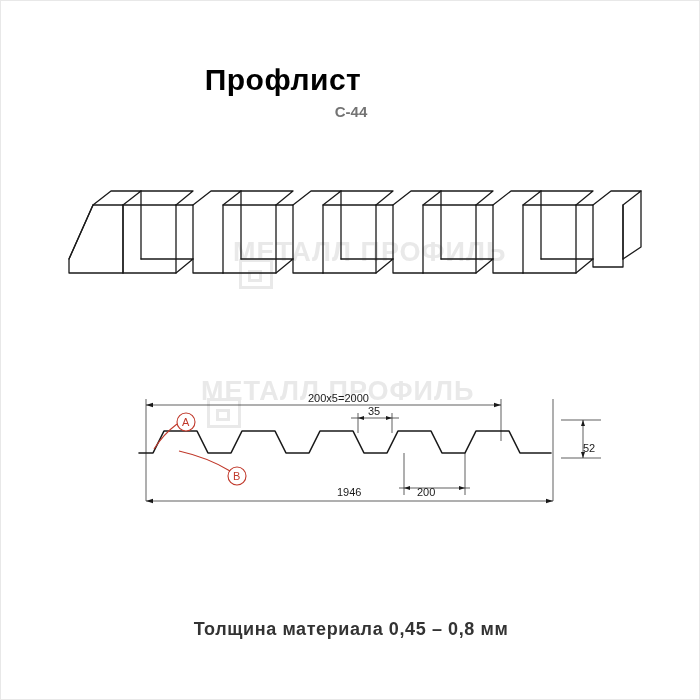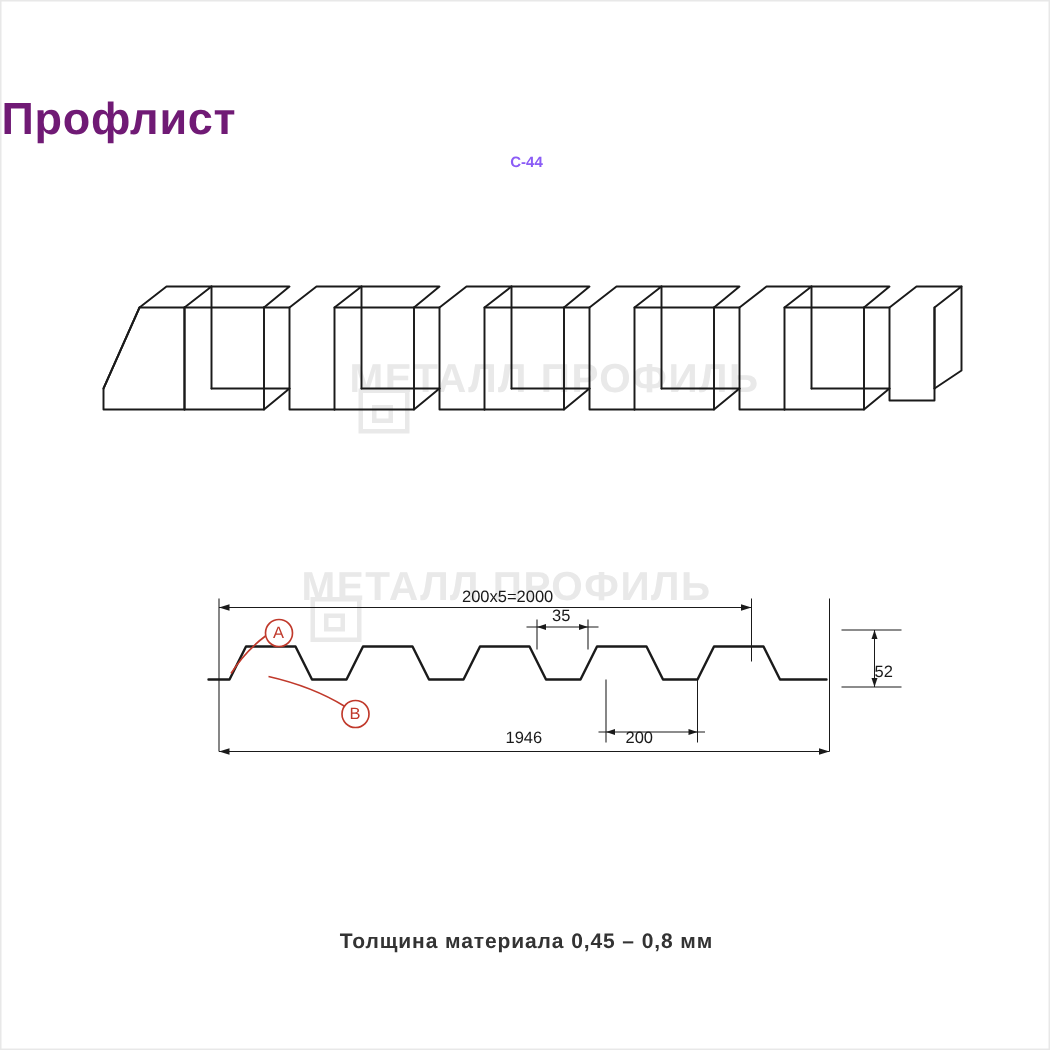--- a/index.html
+++ b/index.html
@@ -21,42 +21,43 @@
     width: 700px;
     height: 700px;
     border: 1px solid #e8e8e8;
     box-sizing: border-box;
   }
   .title {
     position: absolute;
     top: 62px;
     left: 0;
     width: 564px;
+    text-align: center;
     font-size: 30px;
     font-weight: bold;
     letter-spacing: 0.5px;
-    color: #701a75;
+    color: #000000;
   }
   .subtitle {
     position: absolute;
     top: 102px;
     left: 0;
     width: 700px;
     text-align: center;
-    font-size: 10px;
-    font-weight: bold;
-    color: #8b5cf6;
+    font-size: 15px;
+    font-weight: bold;
+    color: #737373;
   }
   .footer-note {
     position: absolute;
     top: 618px;
     left: 0;
     width: 700px;
     text-align: center;
-    font-size: 14px;
+    font-size: 18px;
     font-weight: bold;
     letter-spacing: 0.6px;
     color: #333333;
   }
   .svg-layer {
     position: absolute;
     left: 0;
     top: 0;
     width: 700px;
     height: 700px;

